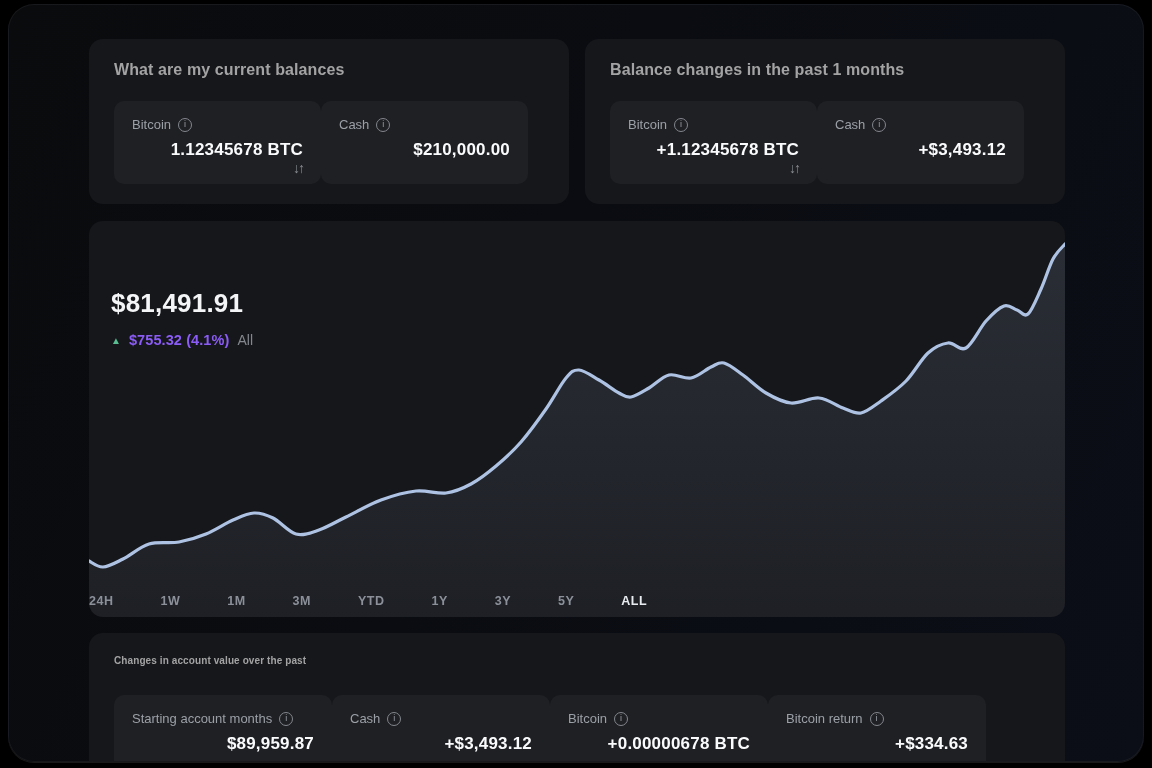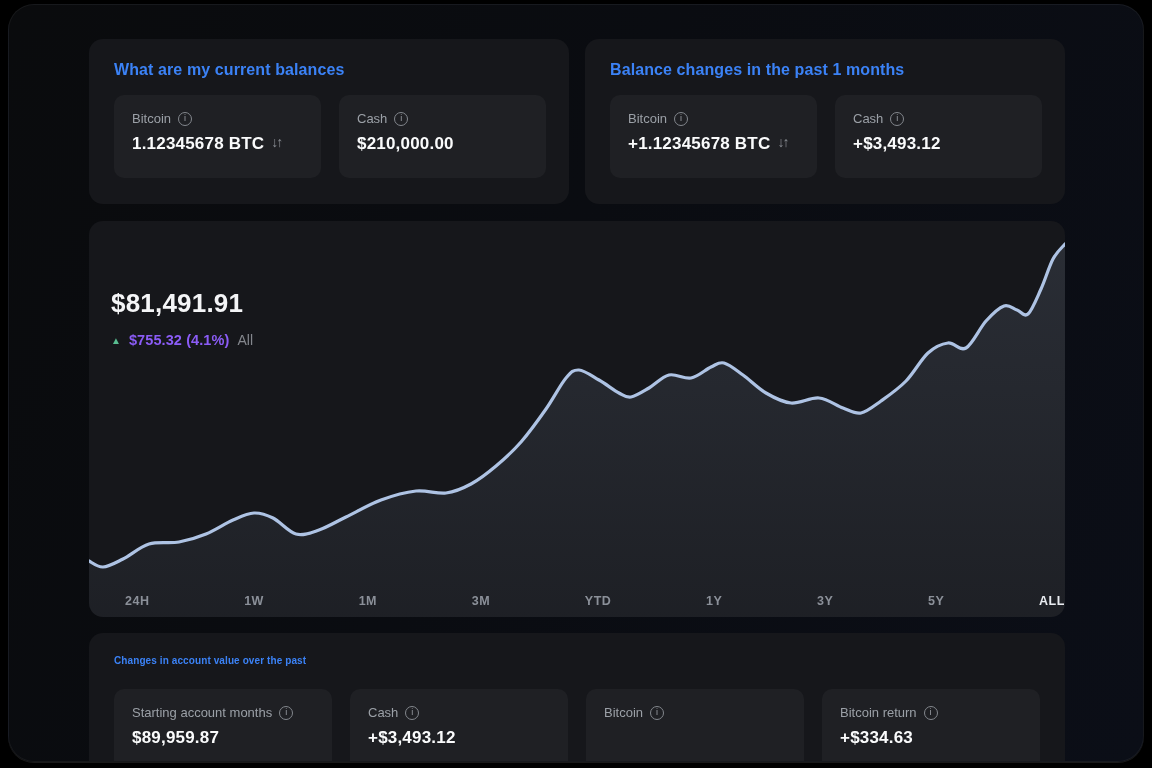--- a/index.html
+++ b/index.html
@@ -14,52 +14,52 @@
     border-radius:26px; overflow:hidden;
     background:linear-gradient(115deg,#0a0b0d 0%,#0a0c11 45%,#0b0e17 100%);
     border:1px solid rgba(255,255,255,0.055);
     box-shadow:0 1px 0 rgba(255,255,255,0.10);
   }
   .card {
     position:absolute; background:#16171b; border-radius:14px;
   }
   .card-title {
     position:absolute; left:25px; top:22px;
-    font-size:16px; font-weight:700; color:#3b82f6; letter-spacing:0.1px;
-  }
-  .tile-row { position:absolute; left:25px; top:56px; display:flex; gap:18px; }
+    font-size:16px; font-weight:700; color:#a3a3a3; letter-spacing:0.1px;
+  }
+  .tile-row { position:absolute; left:25px; top:62px; display:flex; }
   .tile {
     background:#1f2024; border-radius:10px; padding:16px 18px;
     width:207px; height:83px;
   }
   .tile.wide { width:218px; height:120px; }
   .tile-label-row { display:flex; align-items:center; gap:7px; }
   .tile-label { font-size:13px; color:#9ba0a7; }
   .info-icon {
     width:14px; height:14px; border:1.2px solid #83878d; border-radius:50%;
     display:inline-flex; align-items:center; justify-content:center;
     font-size:9px; color:#9a9ea4; font-style:normal; line-height:1;
     cursor:pointer; flex:0 0 auto;
   }
-  .tile-value-row { display:flex; align-items:flex-start; margin-top:8px; }
+  .tile-value-row { display:flex; align-items:flex-end; margin-top:8px;flex-direction:column; }
   .tile-value { font-size:17px; font-weight:700; color:#fafbfc; letter-spacing:0.2px; }
   .sort-icon { color:#8a8e94; font-size:14px; font-weight:400; letter-spacing:-2px; margin-left:7px; cursor:pointer; }
 
   
   .chart-card { overflow:hidden; }
   .chart-svg { position:absolute; inset:0; width:100%; height:100%; }
   .balance-block { position:absolute; left:22px; top:27px; z-index:2; }
   .balance { font-size:26px; font-weight:700; color:#f4f5f7; letter-spacing:0.2px;margin-top:40px; }
   .change-row { margin-top:13px; display:flex; align-items:center; }
   .up-triangle { color:#58bd90; font-size:10px; margin-right:8px; }
   .change-text { color:#8b5cf6; font-size:14.5px; font-weight:700; letter-spacing:0.1px; }
   .change-period { color:#84878d; font-size:14px; margin-left:8px; }
   .range-row {
     position:absolute; left:0; right:0; bottom:9px; z-index:2;
-    display:flex; justify-content:space-between; gap:47px;margin-left:36px;
+    display:flex; justify-content:flex-start; gap:47px;
   }
   .range-btn {
     font-size:12.5px; font-weight:600; color:#8b9099; letter-spacing:0.5px;
     cursor:pointer;
   }
   .range-btn.active { color:#e9ecf1; font-weight:700; }
 </style>
 </head>
 <body>
 
@@ -180,20 +180,23 @@
           <span class="tile-value">+$3,493.12</span>
         </div>
       </div>
       <div class="tile wide">
         <div class="tile-label-row">
           <span class="tile-label">Bitcoin</span>
           <span class="info-icon">
               <span>i</span>
             </span>
         </div>
+        <div class="tile-value-row">
+          <span class="tile-value">+0.00000678 BTC</span>
+        </div>
       </div>
       <div class="tile wide">
         <div class="tile-label-row">
           <span class="tile-label">Bitcoin return</span>
           <span class="info-icon">
               <span>i</span>
             </span>
         </div>
         <div class="tile-value-row">
           <span class="tile-value">+$334.63</span>

